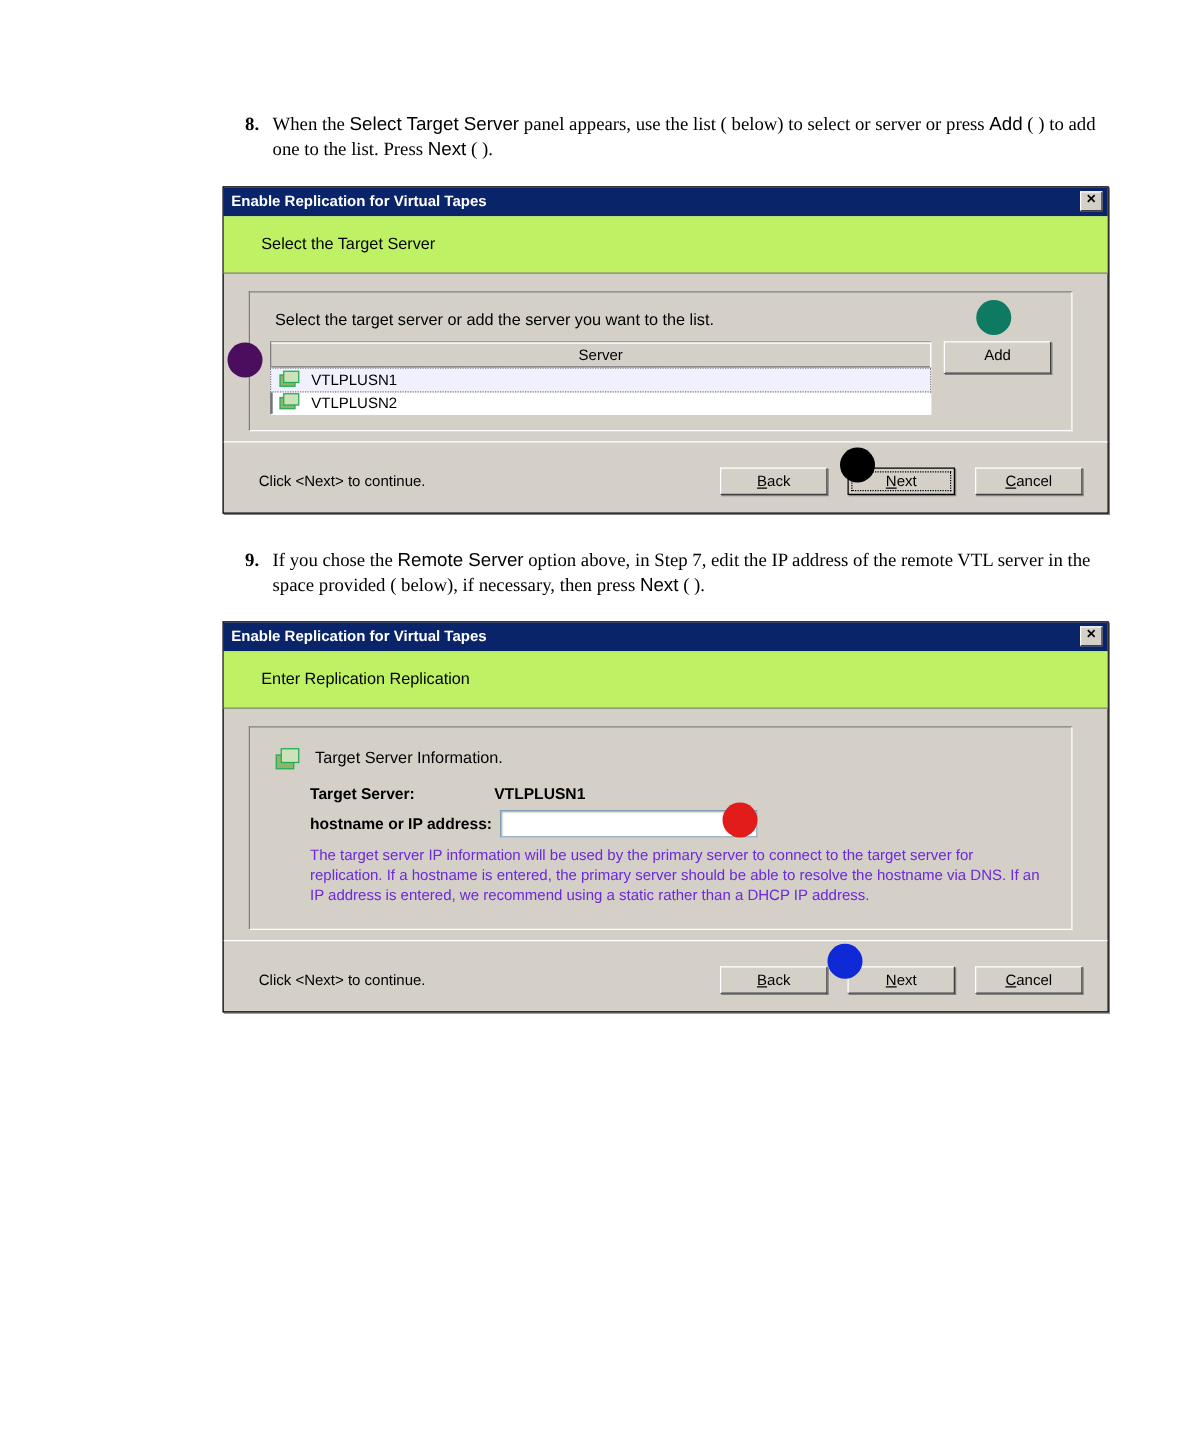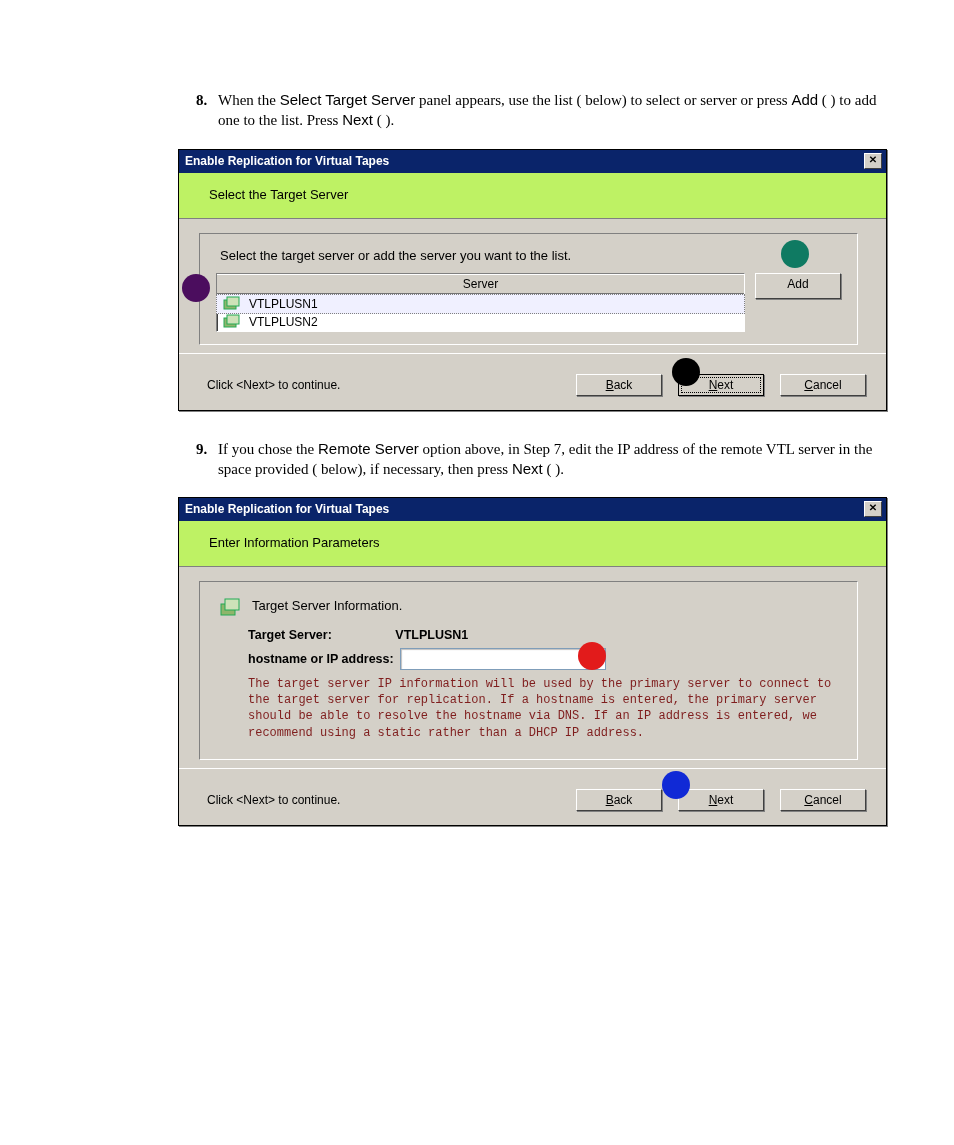--- a/index.html
+++ b/index.html
@@ -157,23 +157,22 @@
   .ip-input {
     width: 200px;
     height: 18px;
     background: #fff;
     border: 1px solid #7f9db9;
     box-shadow: inset 1px 1px 1px #c0c0c0;
   }
   .desc {
     font-size: 12px;
     line-height: 1.35;
-    color: #7f1d1d;
+    color: #6d28d9;
     margin-top: 6px;
-    font-family: Liberation Mono, monospace;
   }
   .marker {
     position: absolute;
     width: 28px;
     height: 28px;
     border-radius: 50%;
     z-index: 50;
   }
   .u { text-decoration: underline; }
 </style>
@@ -239,21 +238,21 @@
   <div class="step">
     <span class="num">9.</span>
     <b>If you chose the </b><span class="mono">Remote Server</span><b> option above, in Step 7, edit the IP address of the remote VTL server in the space provided (   below), if necessary, then press </b><span class="mono">Next</span><b> (  ).</b>
   </div>
 
   <div class="dialog">
     <div class="titlebar">
       <span>Enable Replication for Virtual Tapes</span>
       <div class="close-btn">✕</div>
     </div>
-    <div class="subheader">Enter Information Parameters</div>
+    <div class="subheader">Enter Replication Replication</div>
     <div class="body-area">
       <div class="inset-panel inner" style="padding:16px 20px 18px 20px;">
         <div class="info-row">
           <span class="srv-icon" style="width:22px;height:20px">
             <svg viewBox="0 0 22 20">
                 <rect x="1" y="6" width="14" height="11" fill="#8fb56b" stroke="#2a5"></rect>
                 <rect x="5" y="1" width="14" height="11" fill="#cde2b8" stroke="#2a5"></rect>
               </svg>
           </span>
           <span>Target Server Information.</span>

